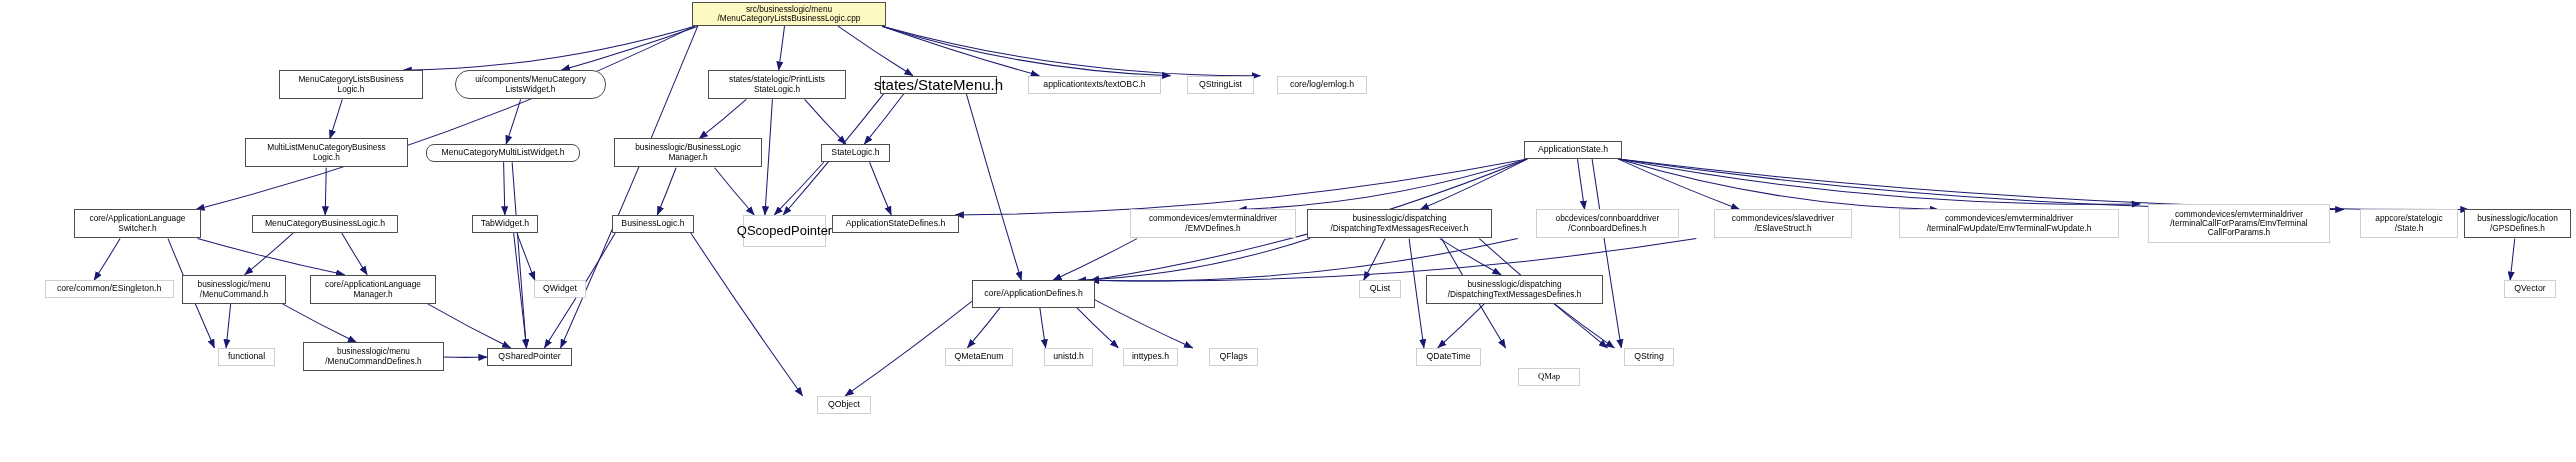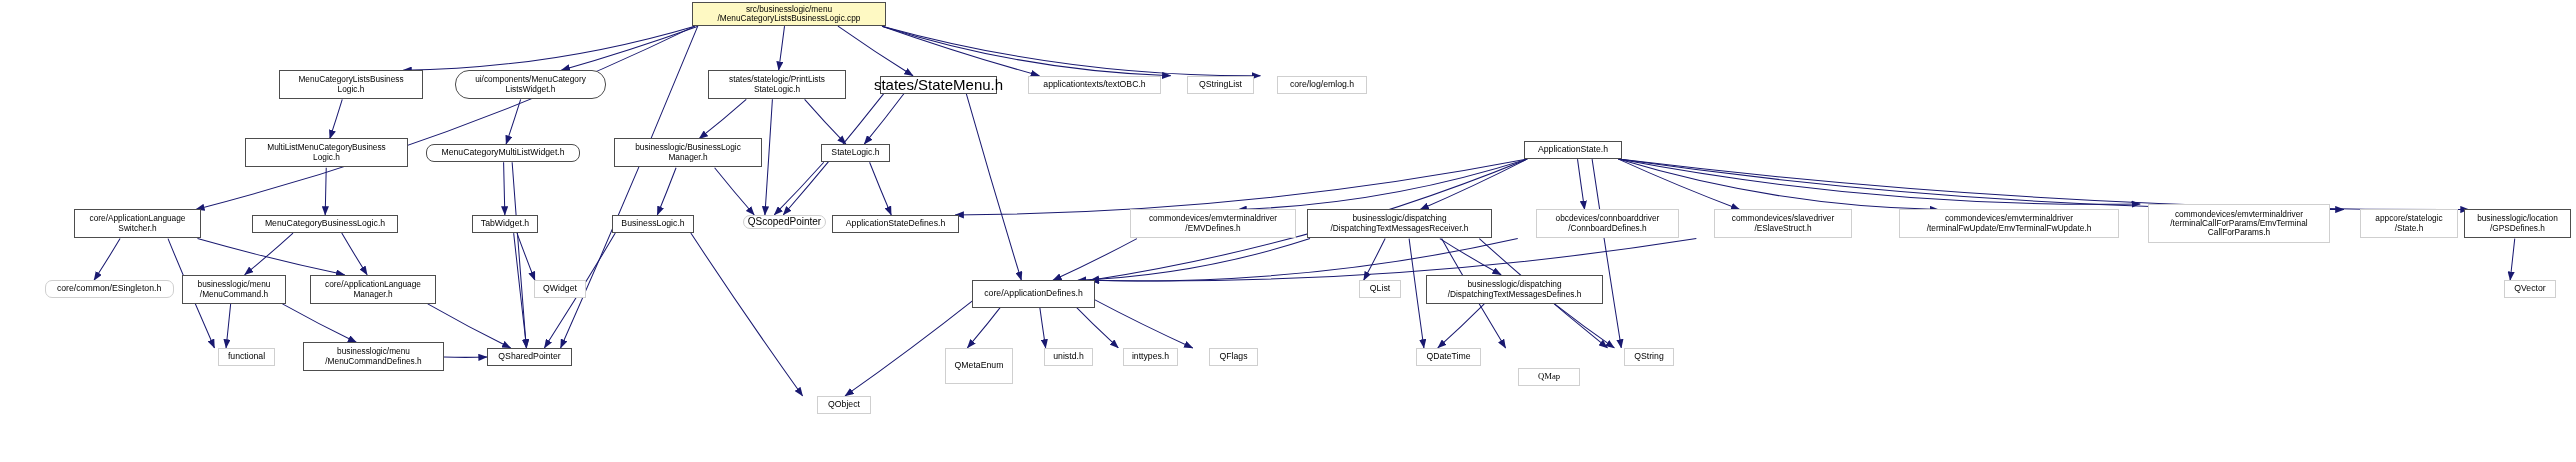--- a/index.html
+++ b/index.html
@@ -106,55 +106,55 @@
 Logic.h</div>
     <div class="node n-solid" style="left: 426px; top: 144px; width: 154px; height: 18px; font-size: 8.7px; border-radius: 8px;">MenuCategoryMultiListWidget.h</div>
     <div class="node n-solid" style="left: 614px; top: 138px; width: 148px; height: 29px; font-size: 8.3px;">businesslogic/BusinessLogic
 Manager.h</div>
     <div class="node n-solid" style="left: 821px; top: 144px; width: 69px; height: 18px; font-size: 8.7px;">StateLogic.h</div>
     <div class="node n-solid" style="left: 74px; top: 209px; width: 127px; height: 29px; font-size: 8.3px;">core/ApplicationLanguage
 Switcher.h</div>
     <div class="node n-solid" style="left: 252px; top: 215px; width: 146px; height: 18px; font-size: 8.7px;">MenuCategoryBusinessLogic.h</div>
     <div class="node n-solid" style="left: 472px; top: 215px; width: 66px; height: 18px; font-size: 8.7px;">TabWidget.h</div>
     <div class="node n-solid" style="left: 612px; top: 215px; width: 82px; height: 18px; font-size: 8.7px;">BusinessLogic.h</div>
-    <div class="node n-light" style="left: 722px; top: 215px; width: 83px; height: 14px; font-size: 10px; border-radius: 8px;">QScopedPointer</div>
+    <div class="node n-light" style="left: 722px; top: 215px; width: 83px; height: 32px; font-size: 13px;">QScopedPointer</div>
     <div class="node n-solid" style="left: 832px; top: 215px; width: 127px; height: 18px; font-size: 8.7px;">ApplicationStateDefines.h</div>
     <div class="node n-light" style="left: 1109px; top: 209px; width: 166px; height: 29px; font-size: 8.3px;">commondevices/emvterminaldriver
 /EMVDefines.h</div>
     <div class="node n-solid" style="left: 1307px; top: 209px; width: 185px; height: 29px; font-size: 8.3px;">businesslogic/dispatching
 /DispatchingTextMessagesReceiver.h</div>
     <div class="node n-light" style="left: 1515px; top: 209px; width: 143px; height: 29px; font-size: 8.3px;">obcdevices/connboarddriver
 /ConnboardDefines.h</div>
     <div class="node n-light" style="left: 1693px; top: 209px; width: 138px; height: 29px; font-size: 8.3px;">commondevices/slavedriver
 /ESlaveStruct.h</div>
     <div class="node n-light" style="left: 1878px; top: 209px; width: 220px; height: 29px; font-size: 8.3px;">commondevices/emvterminaldriver
 /terminalFwUpdate/EmvTerminalFwUpdate.h</div>
     <div class="node n-light" style="left: 2127px; top: 204px; width: 182px; height: 39px; font-size: 8.3px;">commondevices/emvterminaldriver
 /terminalCallForParams/EmvTerminal
 CallForParams.h</div>
     <div class="node n-light" style="left: 2339px; top: 209px; width: 98px; height: 29px; font-size: 8.3px;">appcore/statelogic
 /State.h</div>
     <div class="node n-solid" style="left: 2464px; top: 209px; width: 107px; height: 29px; font-size: 8.3px;">businesslogic/location
 /GPSDefines.h</div>
-    <div class="node n-light" style="left: 23.6px; top: 280px; width: 129px; height: 18px; font-size: 8.7px; border-radius: 7px;">core/common/ESingleton.h</div>
+    <div class="node n-light" style="left: 23.6px; top: 280px; width: 129px; height: 18px; font-size: 8.7px;">core/common/ESingleton.h</div>
     <div class="node n-solid" style="left: 182px; top: 275px; width: 104px; height: 29px; font-size: 8.3px;">businesslogic/menu
 /MenuCommand.h</div>
     <div class="node n-solid" style="left: 310px; top: 275px; width: 126px; height: 29px; font-size: 8.3px;">core/ApplicationLanguage
 Manager.h</div>
     <div class="node n-light" style="left: 513px; top: 280px; width: 52px; height: 18px; font-size: 8.7px;">QWidget</div>
     <div class="node n-solid" style="left: 972px; top: 280px; width: 123px; height: 28px; font-size: 8.7px;">core/ApplicationDefines.h</div>
     <div class="node n-light" style="left: 1338px; top: 280px; width: 42px; height: 18px; font-size: 8.7px;">QList</div>
     <div class="node n-solid" style="left: 1426px; top: 275px; width: 177px; height: 29px; font-size: 8.3px;">businesslogic/dispatching
 /DispatchingTextMessagesDefines.h</div>
     <div class="node n-light" style="left: 2483px; top: 280px; width: 52px; height: 18px; font-size: 8.7px;">QVector</div>
     <div class="node n-light" style="left: 197px; top: 348px; width: 57px; height: 18px; font-size: 8.7px;">functional</div>
     <div class="node n-solid" style="left: 303px; top: 342px; width: 141px; height: 29px; font-size: 8.3px;">businesslogic/menu
 /MenuCommandDefines.h</div>
     <div class="node n-solid" style="left: 487px; top: 348px; width: 85px; height: 18px; font-size: 8.7px;">QSharedPointer</div>
-    <div class="node n-light" style="left: 924px; top: 348px; width: 68px; height: 36px; font-size: 8.7px;">QMetaEnum</div>
+    <div class="node n-light" style="left: 924px; top: 348px; width: 68px; height: 18px; font-size: 8.7px;">QMetaEnum</div>
     <div class="node n-light" style="left: 1023px; top: 348px; width: 49px; height: 18px; font-size: 8.7px;">unistd.h</div>
     <div class="node n-light" style="left: 1102px; top: 348px; width: 55px; height: 18px; font-size: 8.7px;">inttypes.h</div>
     <div class="node n-light" style="left: 1188px; top: 348px; width: 49px; height: 18px; font-size: 8.7px;">QFlags</div>
     <div class="node n-light" style="left: 1395px; top: 348px; width: 65px; height: 18px; font-size: 8.7px;">QDateTime</div>
     <div class="node n-light" style="left: 1497px; top: 368px; width: 62px; height: 18px; font-size: 8.7px; font-family: Liberation Serif, serif;">QMap</div>
     <div class="node n-light" style="left: 1603px; top: 348px; width: 50px; height: 18px; font-size: 8.7px;">QString</div>
     <div class="node n-light" style="left: 796px; top: 396px; width: 54px; height: 18px; font-size: 8.7px;">QObject</div>
   </div>
 
 

